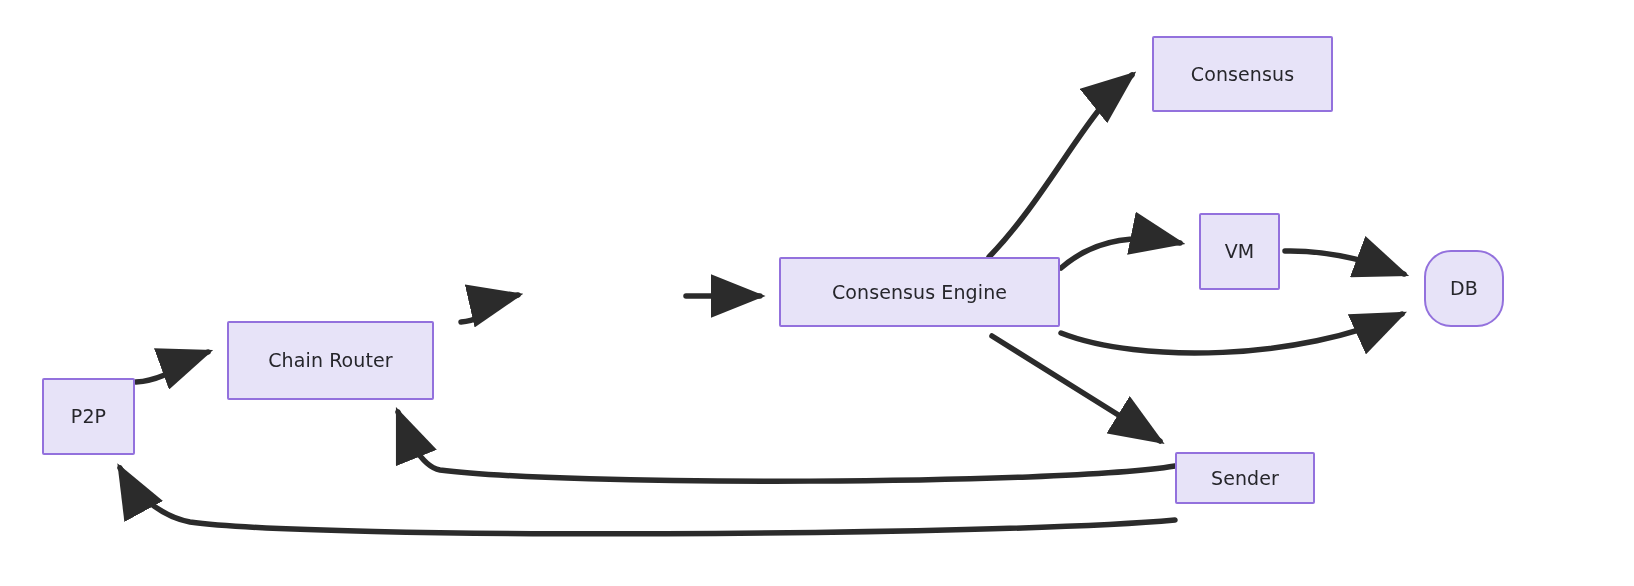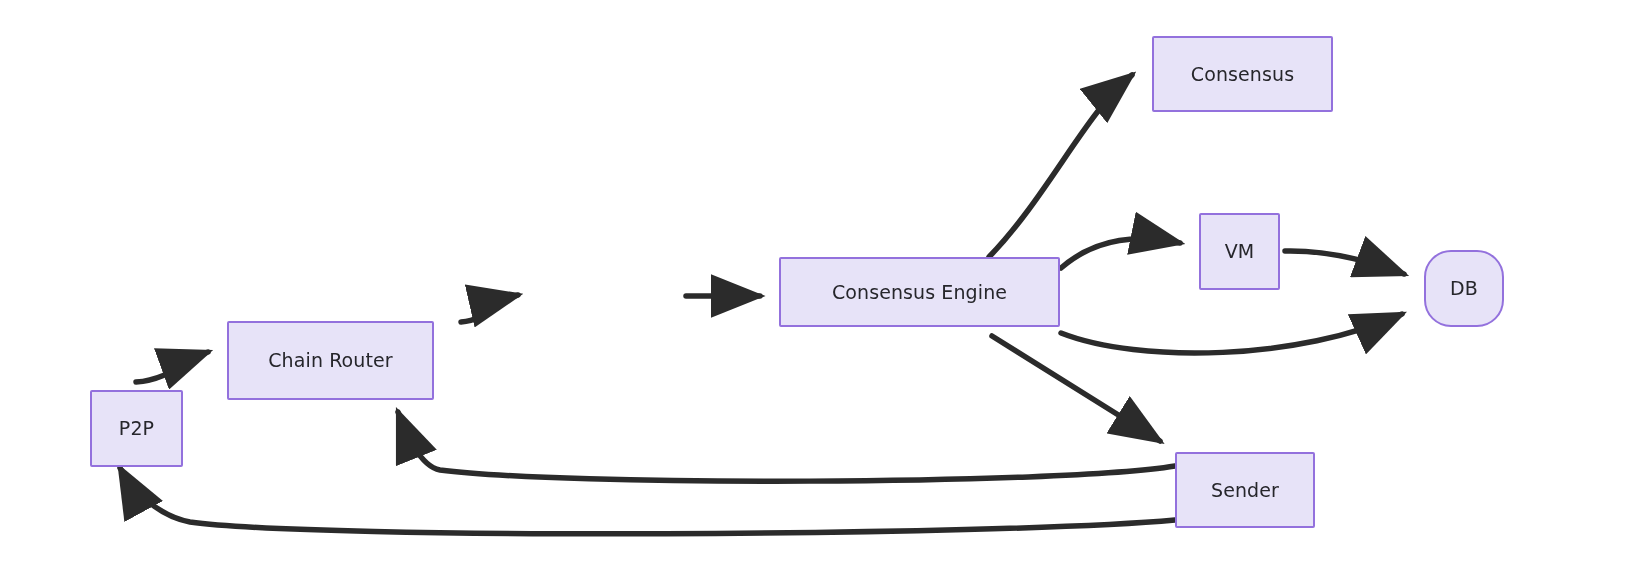--- a/index.html
+++ b/index.html
@@ -71,21 +71,21 @@
 
     <path d="M 1061,333 C 1140,364 1300,360 1402,314" fill="none" stroke="#2b2b2b" stroke-width="5.5" stroke-linecap="round" marker-end="url(#arrowhead)"></path>
 
     <path d="M 992,336 L 1160,441" fill="none" stroke="#2b2b2b" stroke-width="5.5" stroke-linecap="round" marker-end="url(#arrowhead)"></path>
 
     <path d="M 1175,466 C 1060,485 560,486 440,470 C 418,466 404,427 398,412" fill="none" stroke="#2b2b2b" stroke-width="5.5" stroke-linecap="round" marker-end="url(#arrowhead)"></path>
 
     <path d="M 1175,520 C 1000,536 320,540 190,522 C 158,516 132,490 120,468" fill="none" stroke="#2b2b2b" stroke-width="5.5" stroke-linecap="round" marker-end="url(#arrowhead)"></path>
   </svg>
 
-  <div class="node" style="left:42px; top:390px; width:93px; height:77px;margin-left:48px;">
+  <div class="node" style="left:42px; top:378px; width:93px; height:77px;">
     <span class="node-label">P2P</span>
   </div>
 
   <div class="node" style="left:227px; top:321px; width:207px; height:79px;">
     <span class="node-label">Chain Router</span>
   </div>
 
 
   <div class="node" style="left:779px; top:257px; width:281px; height:70px;">
     <span class="node-label">Consensus Engine</span>
@@ -96,17 +96,17 @@
   </div>
 
   <div class="node" style="left:1199px; top:213px; width:81px; height:77px;">
     <span class="node-label">VM</span>
   </div>
 
   <div class="node" style="left:1424px; top:250px; width:80px; height:77px;border-radius:27px;">
     <span class="node-label">DB</span>
   </div>
 
-  <div class="node" style="left:1175px; top:452px; width:140px; height:76px;">
+  <div class="node" style="left:1175px; top:452px; width:140px; height:52px;">
     <span class="node-label">Sender</span>
   </div>
 
 </div>
 
 </body></html>

